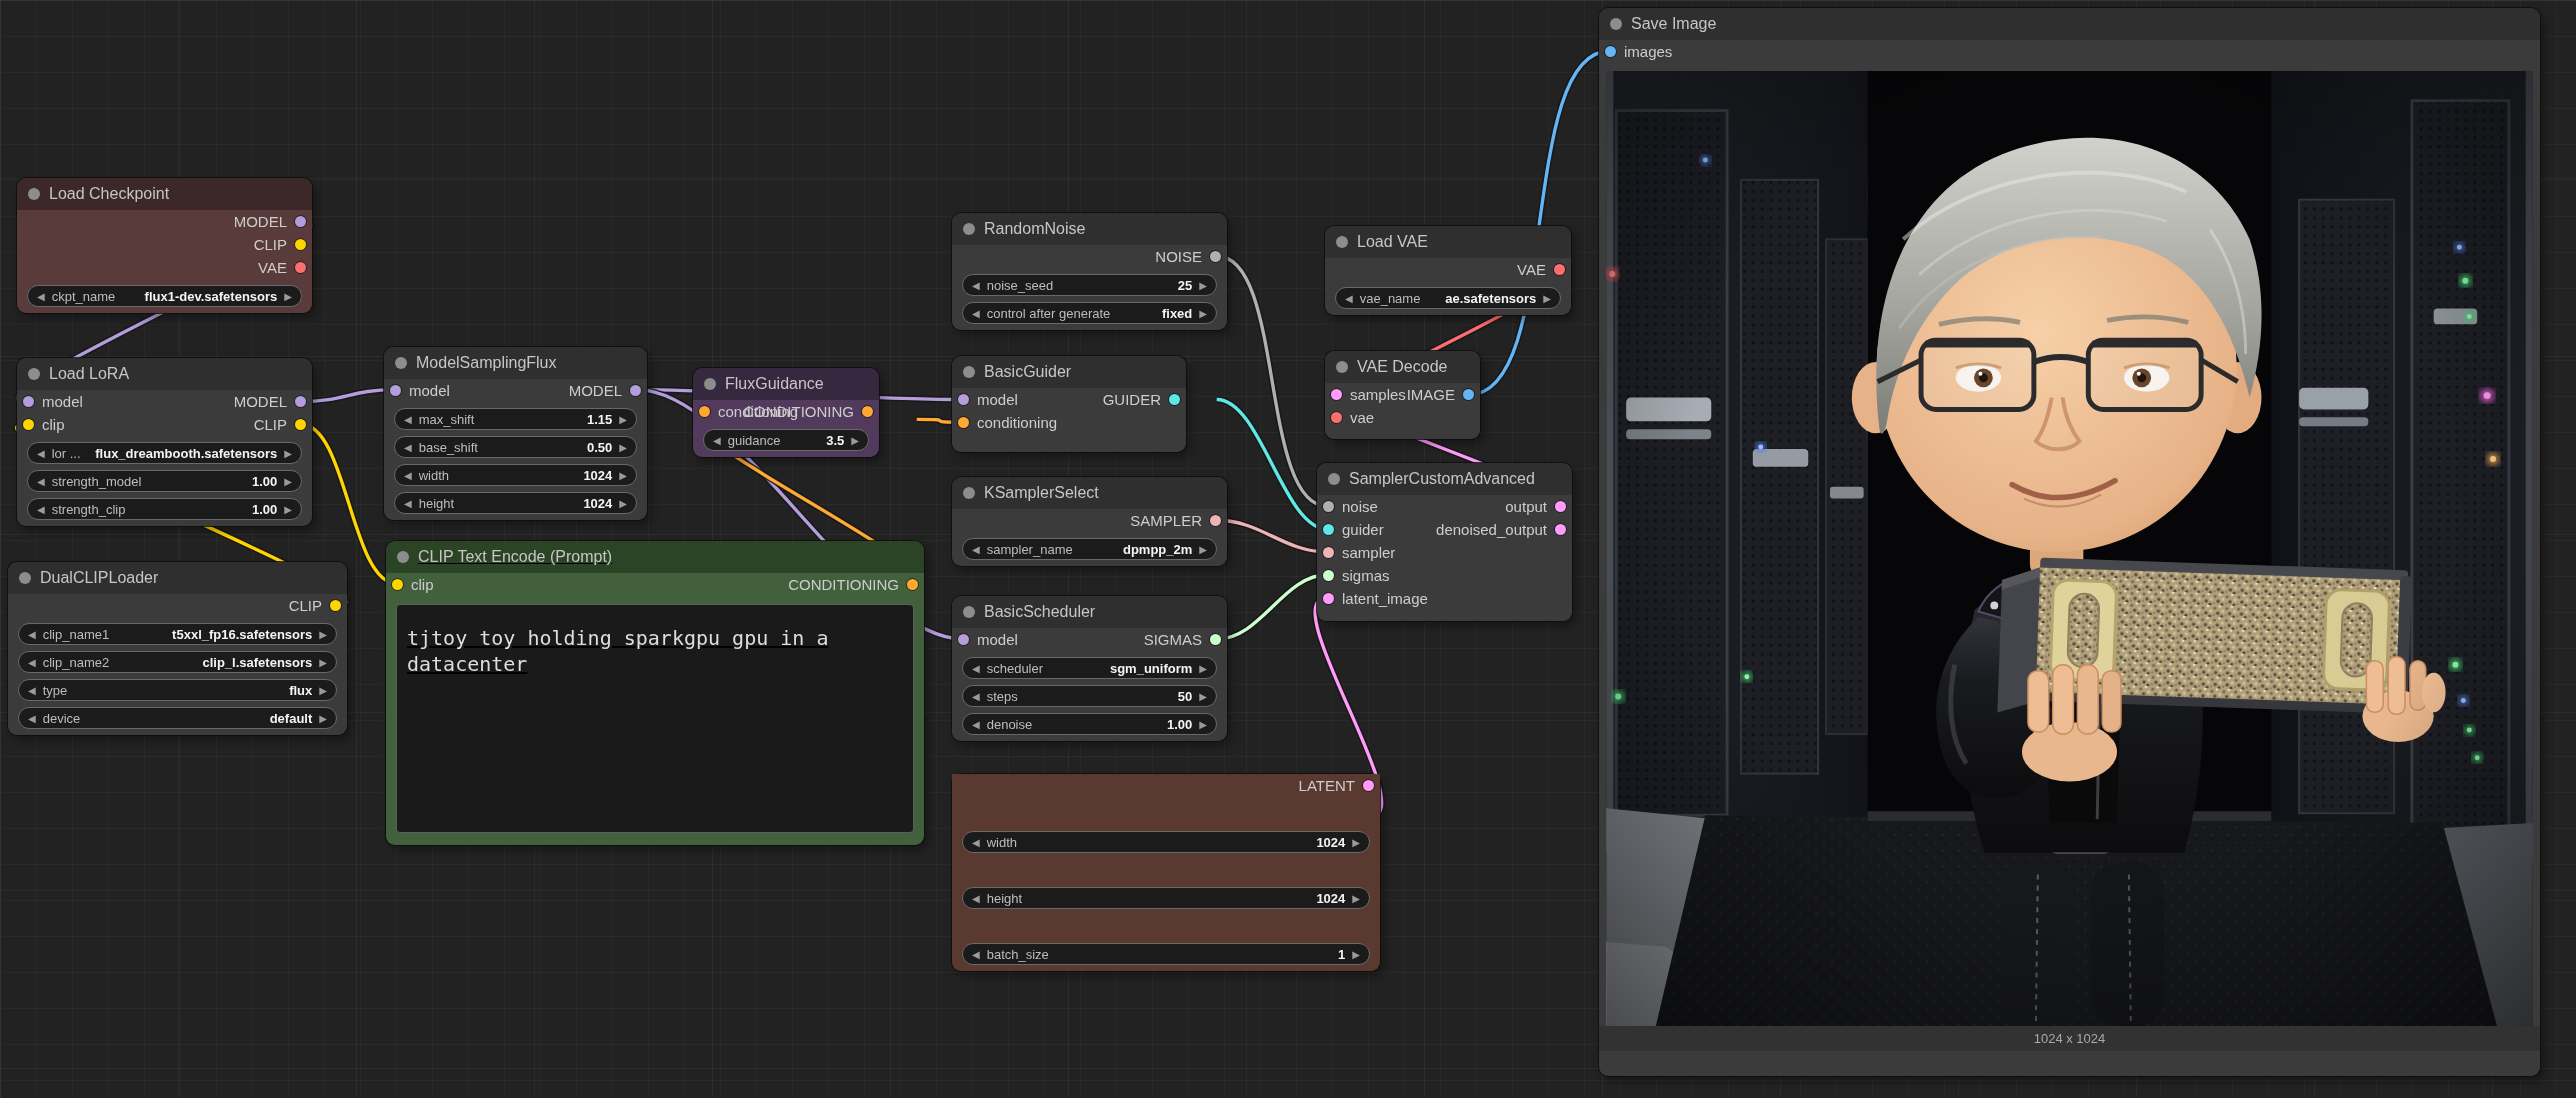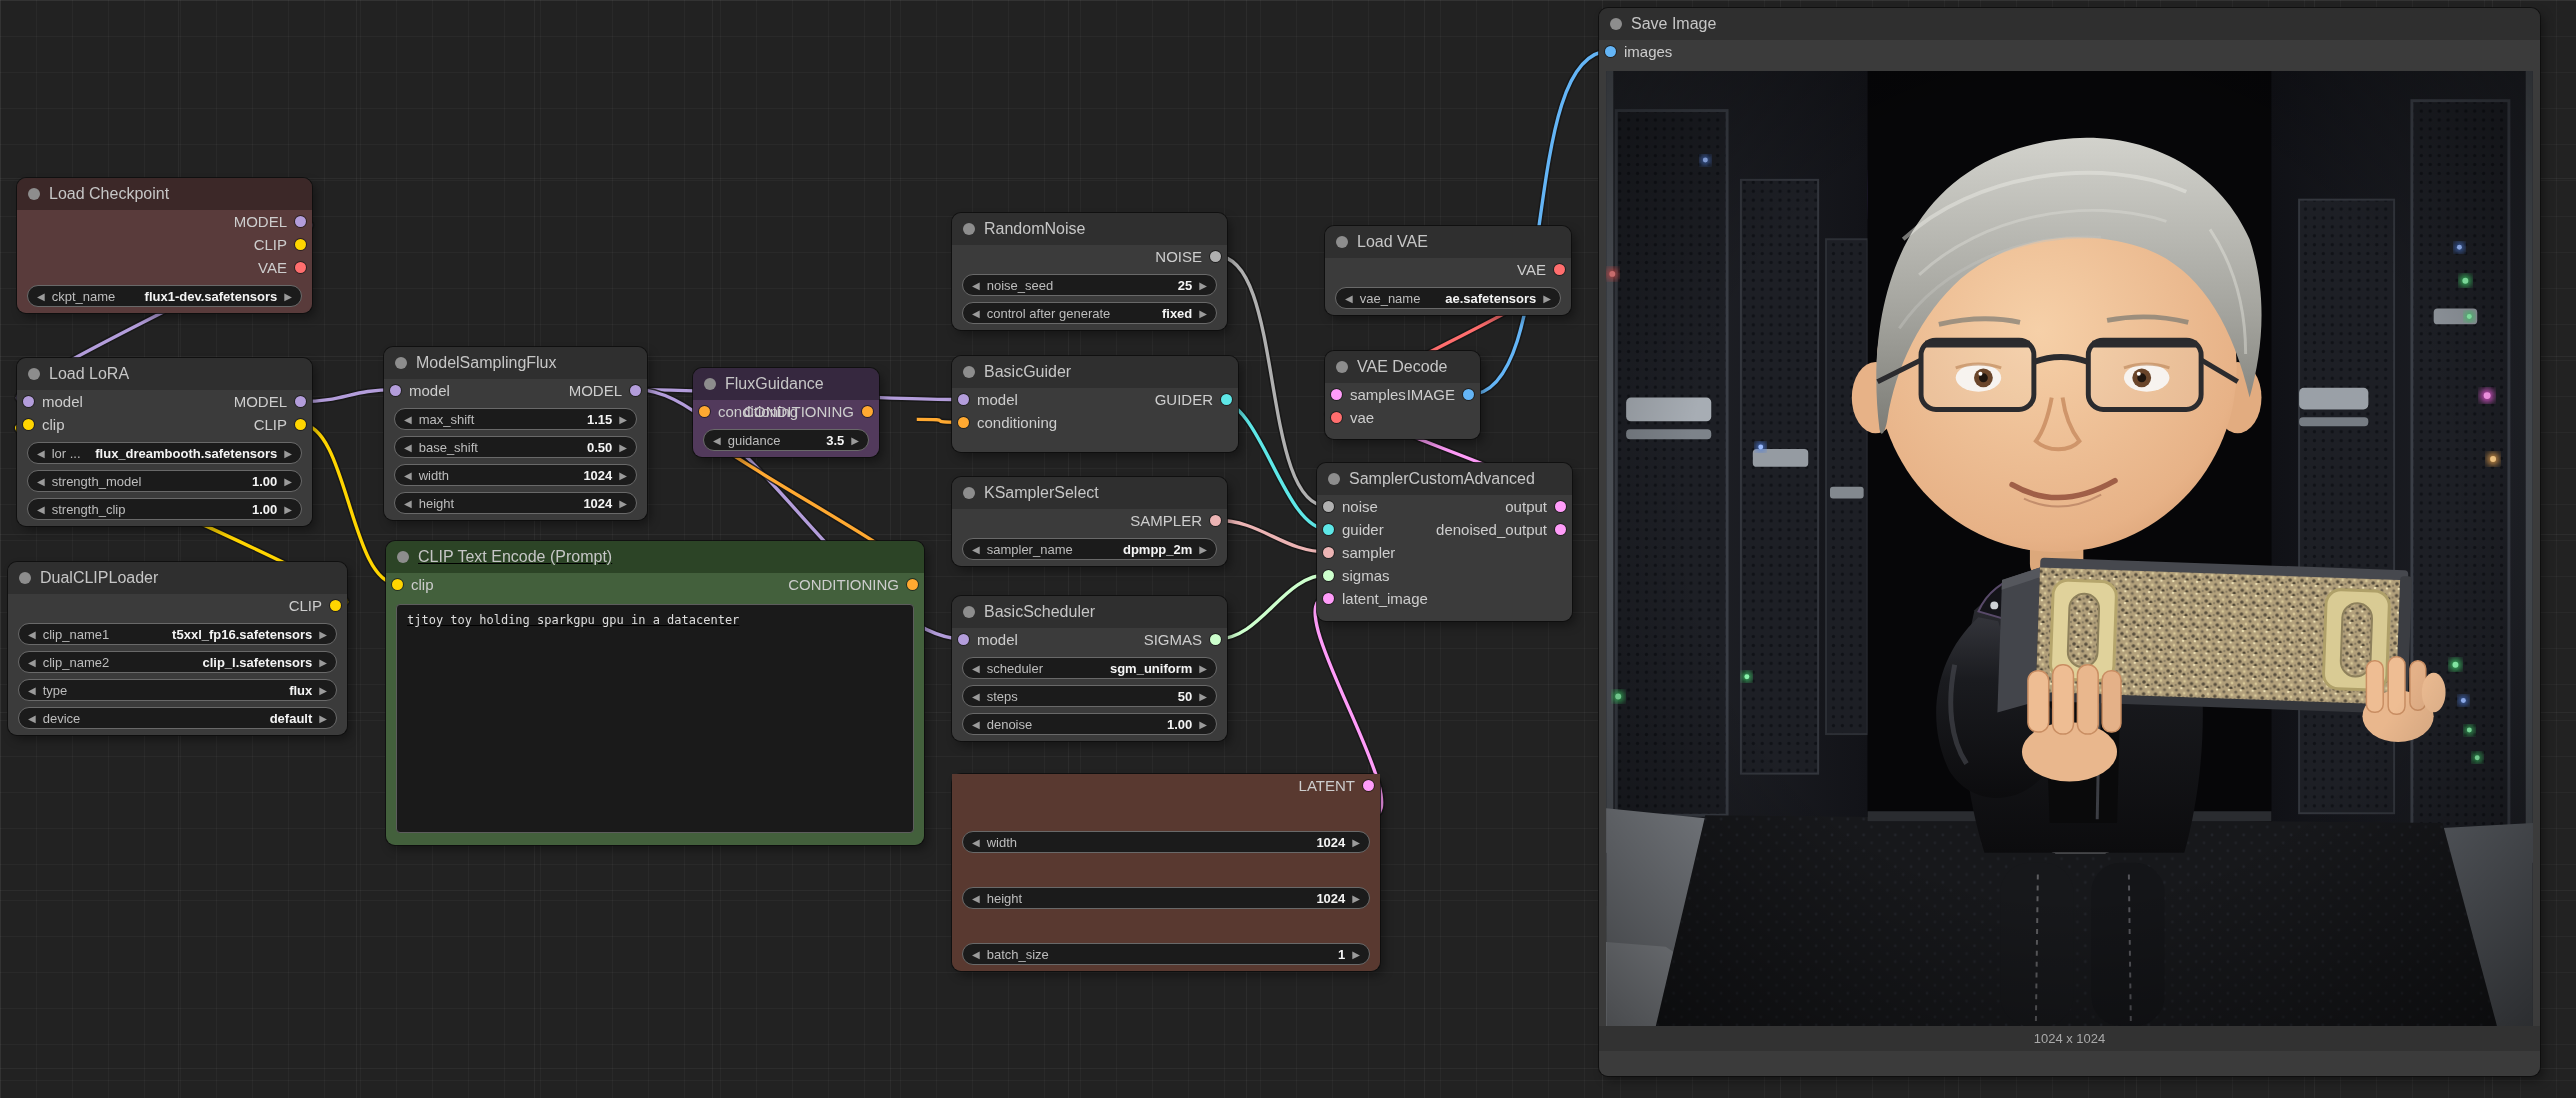--- a/index.html
+++ b/index.html
@@ -35,22 +35,22 @@
   .widget{
     height:20px;flex:none;margin:6px 10px 0;background:#1b1b1b;
     border:1px solid #696969;border-radius:11px;
     display:flex;align-items:center;gap:7px;padding:0 9px;
     font-size:13px;color:#bdbdbd;white-space:nowrap;overflow:hidden;
   }
   .arrow{color:#9b9b9b;font-size:10px;flex:none;}
   .wvalue{margin-left:auto;color:#f4f4f4;font-weight:700;}
   .textbox{
     flex:1;margin:8px 10px 6px;background:#1a1a1a;border:1px solid #5d5d5d;border-radius:4px;
-    color:#dedede;font-family:"DejaVu Sans Mono", monospace;font-size:12px;
-    padding:8px 10px;line-height:1.3;overflow:hidden;
+    color:#dedede;font-family:"DejaVu Sans Mono", monospace;font-size:20px;
+    padding:20px 10px;line-height:1.3;overflow:hidden;
   }
   .preview-img{margin:8px 7px 0;height:955px;flex:none;overflow:hidden;background:#0b0b0d;}
   .preview-img svg{display:block;}
   .caption{
     height:25px;flex:none;margin-top:0;background:#323232;
     display:flex;align-items:center;justify-content:center;
     color:#a9a9a9;font-size:13px;
   }
 </style>
 </head>
@@ -312,21 +312,21 @@
           <span class="arrow">▶</span>
         </div>
         <div class="widget">
           <span class="arrow">◀</span>
           <span>control after generate</span>
           <span class="wvalue">fixed</span>
           <span class="arrow">▶</span>
         </div>
       </div>
     </div>
-    <div class="node" style="left: 952px; top: 356px; width: 286px; height: 96px;">
+    <div class="node" style="left: 952px; top: 356px; width: 234px; height: 96px;">
       <div class="titlebar" style="background: rgb(47, 47, 47);">
         <span class="titledot"></span>
         <span class="titletext">BasicGuider</span>
       </div>
       <div class="nodebody" style="background: rgb(59, 59, 59);">
         <div class="prow">
           <span class="pin">
             <span class="pdot" style="background: rgb(179, 157, 219);"></span>
             <span>model</span>
           </span>

